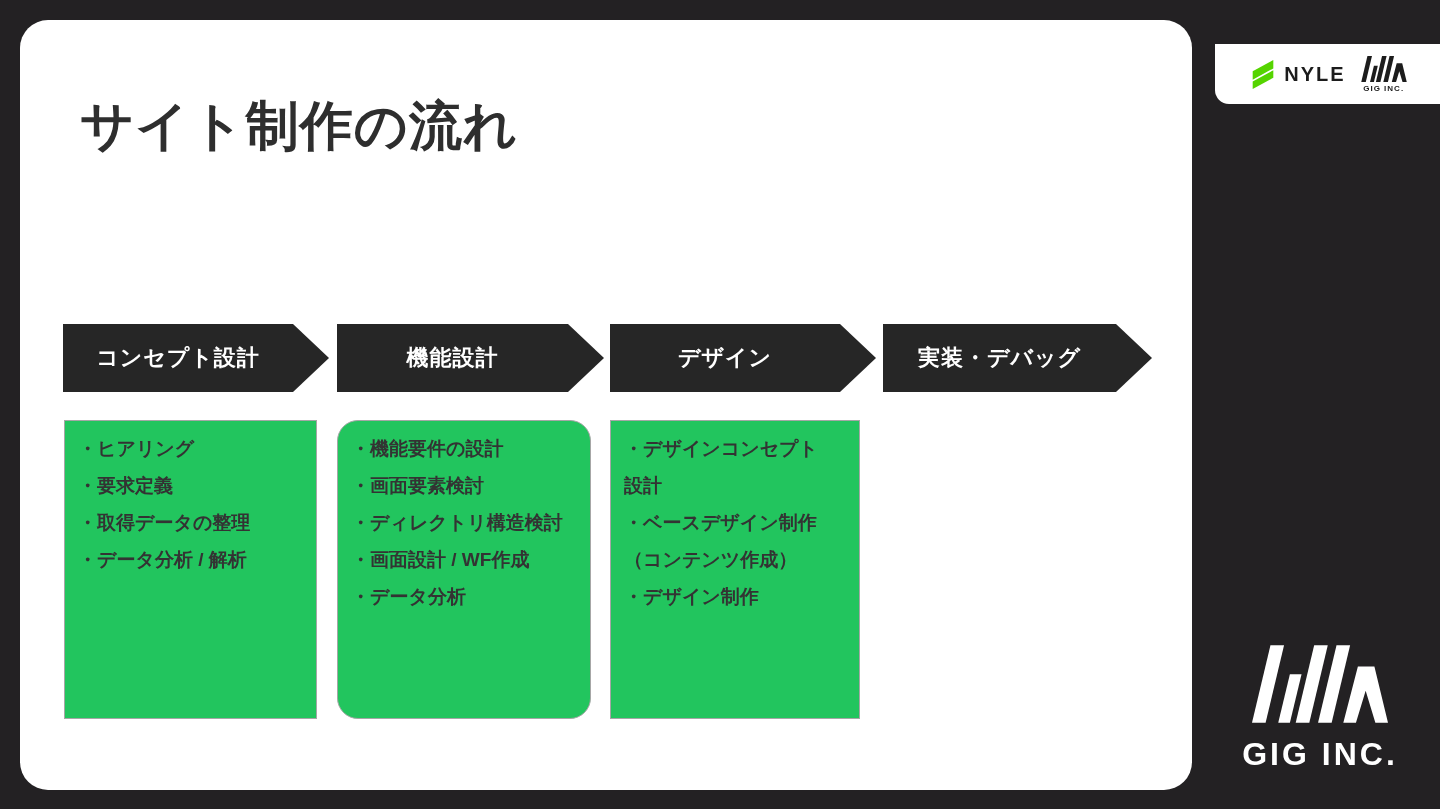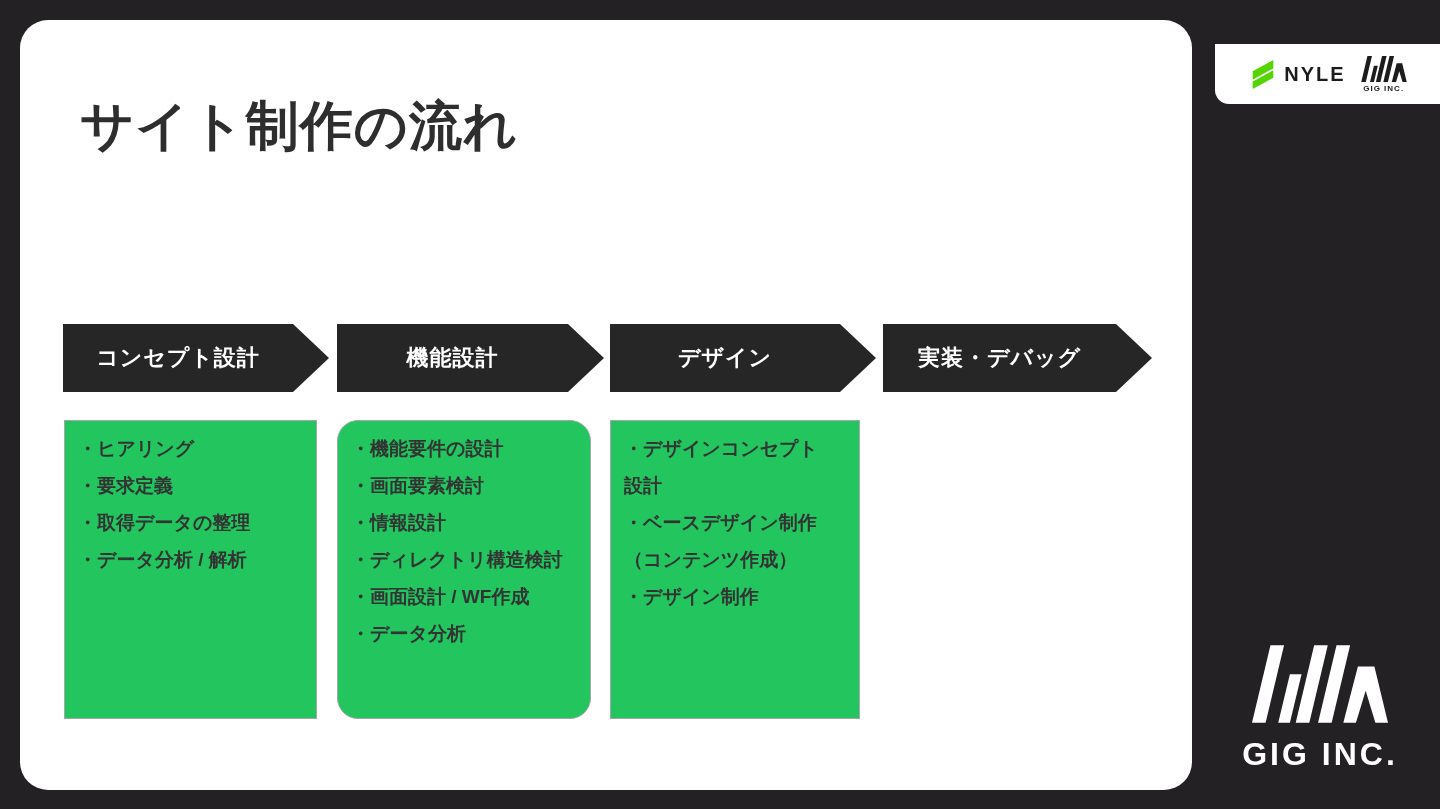--- a/index.html
+++ b/index.html
@@ -98,21 +98,20 @@
   <div class="box b1">
     <div class="item">・ヒアリング</div>
     <div class="item">・要求定義</div>
     <div class="item">・取得データの整理</div>
     <div class="item">・データ分析 / 解析</div>
   </div>
 
   <div class="box b2">
     <div class="item">・機能要件の設計</div>
     <div class="item">・画面要素検討</div>
-    <div class="item">・情報設計</div>
     <div class="item">・ディレクトリ構造検討</div>
     <div class="item">・画面設計 / WF作成</div>
     <div class="item">・データ分析</div>
   </div>
 
   <div class="box b3">
     <div class="item">・デザインコンセプト設計</div>
     <div class="item">・ベースデザイン制作（コンテンツ作成）</div>
     <div class="item">・デザイン制作</div>
   </div>

